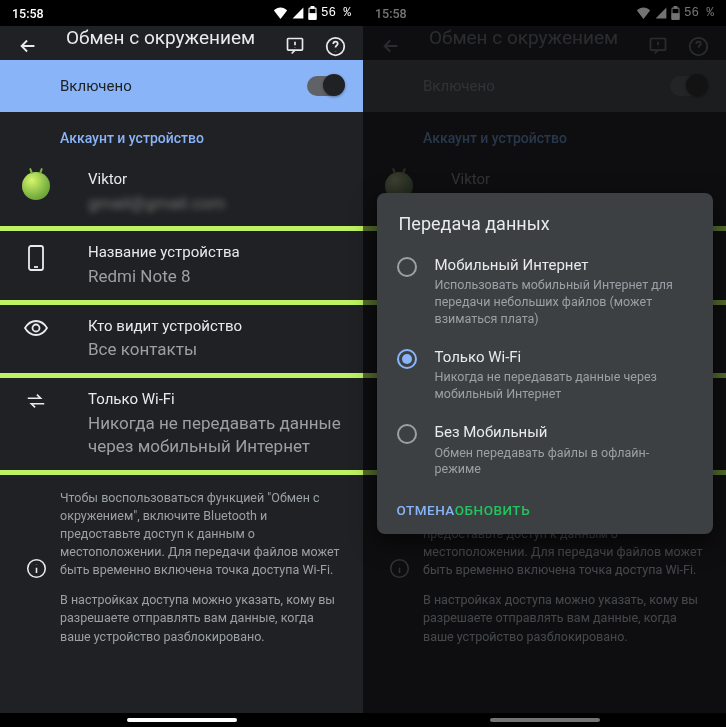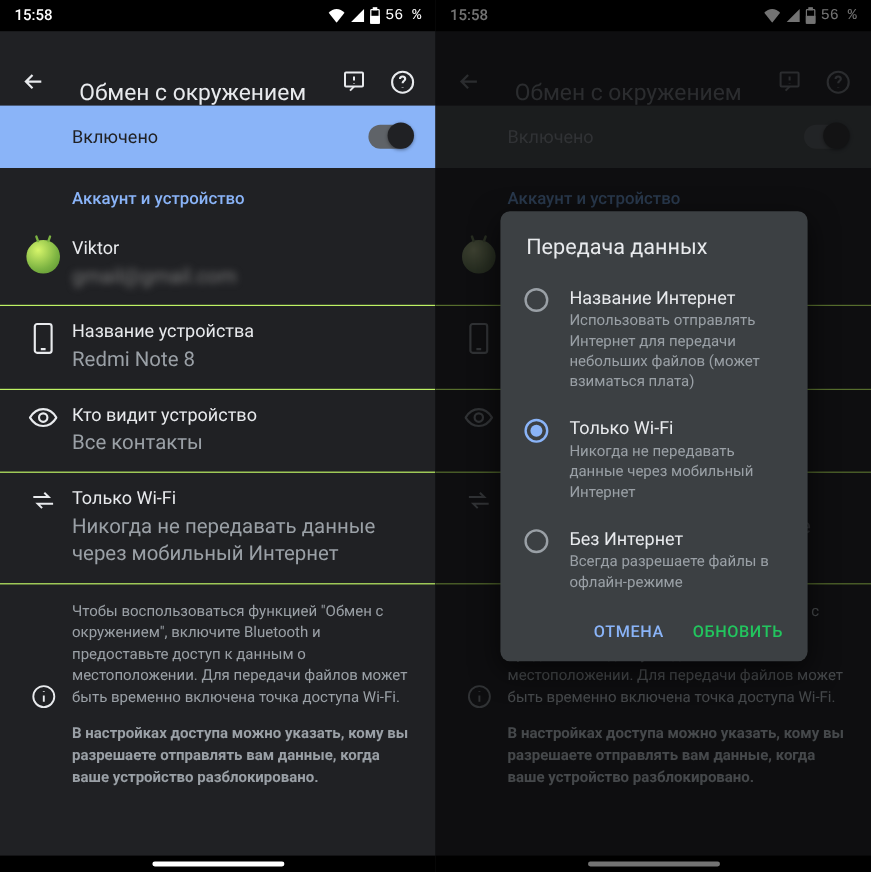--- a/index.html
+++ b/index.html
@@ -1,64 +1,64 @@
 <!DOCTYPE html>
 <html><head>
 <meta charset="utf-8">
 <style>
 * { margin: 0; padding: 0; box-sizing: border-box; }
 body { font-family: Roboto, Arial, sans-serif; background: #000; display: flex; width: 726px; height: 727px; overflow: hidden; }
 .panel { width: 363px; height: 727px; background: #202124; position: relative; display: flex; flex-direction: column; }
 .statusbar { height: 26px; background: #000; color: #fff; display: flex; align-items: center; padding: 0 12px; font-size: 12.5px; font-weight: 500; }
 .status-right { margin-left: auto; display: flex; align-items: center; gap: 4px; font-family: Liberation Mono, monospace; }
 .status-right svg { display: block; }
-.appbar { height: 62px; display: flex; align-items: flex-end; padding: 0 8px; color: #e8eaed; }
+.appbar { height: 34px; display: flex; align-items: flex-start; padding: 0 8px; color: #e8eaed; }
 .appbar .title { font-size: 19px; margin-left: 18px; flex: 1; }
 .iconbtn { width: 40px; height: 40px; display: flex; align-items: center; justify-content: center; }
 .toggle-row { background: #8ab4f8; height: 52px; display: flex; align-items: center; padding: 0 20px 0 60px; color: #202124; font-size: 15px; }
 .switch { margin-left: auto; width: 36px; height: 20px; background: #5f6368; border-radius: 10px; position: relative; }
 .switch .knob { position: absolute; right: -2px; top: -2px; width: 22px; height: 22px; background: #202124; border-radius: 50%; box-shadow: 0 1px 3px rgba(0,0,0,0.4); }
 .content { flex: 1; overflow: hidden; }
 .section-header { color: #8ab4f8; font-size: 14px; font-weight: 500; padding: 18px 24px 12px 60px; }
-.list-item { display: flex; padding: 12px 20px 12px 12px; align-items: flex-start; border-bottom: 1px solid #bef264; }
+.list-item { display: flex; padding: 12px 20px 12px 12px; align-items: flex-start; border-bottom: 5px solid #bef264; gap: 28px; }
 .list-item:last-child { border-bottom: none; }
 .item-icon { width: 48px; display: flex; align-items: center; justify-content: center; margin-top: 2px; color: #e8eaed; }
 .item-body { flex: 1; }
 .item-title { color: #e8eaed; font-size: 15px; line-height: 1.3; margin-bottom: 2px; }
 .item-sub { color: #9aa0a6; font-size: 17px; line-height: 1.35; }
 .item-sub.blurred { filter: blur(3px); color: #777; }
 .info-block { display: flex; padding: 14px 20px 12px 12px; }
 .info-text { color: #9aa0a6; font-size: 12.5px; line-height: 1.45; }
-.info-text p + p { margin-top: 12px; font-weight: bold; }
+.info-text p + p { margin-top: 12px; }
 .avatar { width: 28px; height: 28px; background: radial-gradient(circle at 35% 30%, #d6f56a, #7cb342 60%, #558b2f); border-radius: 50%; position: relative; }
 .avatar::before, .avatar::after { content: ""; position: absolute; top: -4px; width: 2px; height: 6px; background: #7cb342; border-radius: 1px; }
 .avatar::before { left: 8px; transform: rotate(-20deg); }
 .avatar::after { right: 8px; transform: rotate(20deg); }
 .navbar { height: 14px; background: #000; display: flex; align-items: center; justify-content: center; }
 .navbar .pill { width: 110px; height: 4px; background: #fff; border-radius: 2px; }
 
 .dim .appbar, .dim .appbar .title, .dim .iconbtn { color: #5f6368; }
 .dim .toggle-row { background: #3c4043; color: #6c7075; }
 .dim .toggle-row .switch { background: #4d5054; }
 .dim .toggle-row .switch .knob { background: #2a2b2d; }
 .dim .section-header { color: #5a7ca8; }
 .dim .item-title { color: #6c7075; }
 .dim .item-sub { color: #5f6368; }
 .dim .item-icon { color: #6c7075; }
 .scrim { position: absolute; inset: 0; background: rgba(0,0,0,0.55); display: flex; align-items: center; justify-content: center; }
-.dialog { width: 256px; background: #3c4043; border-radius: 8px; padding: 20px 0 8px 0; box-shadow: 0 8px 24px rgba(0,0,0,0.6); }
+.dialog { width: 336px; background: #3c4043; border-radius: 8px; padding: 20px 0 8px 0; box-shadow: 0 8px 24px rgba(0,0,0,0.6); }
 .dialog-title { color: #e8eaed; font-size: 18px; font-weight: 400; padding: 0 22px 12px 22px; }
 .radio-item { display: flex; padding: 10px 22px 10px 20px; }
 .radio { width: 20px; height: 20px; border: 2px solid #9aa0a6; border-radius: 50%; margin-right: 18px; margin-top: 1px; flex: none; position: relative; }
 .radio.selected { border-color: #8ab4f8; }
 .radio.selected::after { content: ""; position: absolute; top: 3px; left: 3px; width: 10px; height: 10px; background: #8ab4f8; border-radius: 50%; }
 .radio-body { flex: 1; }
 .radio-title { color: #e8eaed; font-size: 15px; line-height: 1.3; margin-bottom: 2px; }
 .radio-sub { color: #9aa0a6; font-size: 12.5px; line-height: 1.35; }
-.dialog-actions { display: flex; justify-content: flex-end; gap: 24px; padding: 14px 20px 8px 20px; }
+.dialog-actions { display: flex; justify-content: flex-start; padding: 14px 20px 8px 20px; }
 .dlg-btn { color: #8ab4f8; font-size: 13.5px; font-weight: 500; letter-spacing: 0.5px; }
 .dlg-btn.disabled { color: #22c55e; }
 </style>
 </head>
 <body>
 
 <div class="panel">
 
   <div class="statusbar">
     <span>15:58</span>
@@ -295,39 +295,39 @@
       <span class="pill"></span>
     </div>
 
   <div class="scrim">
     <div class="dialog">
       <div class="dialog-title">Передача данных</div>
 
       <div class="radio-item">
         <span class="radio"></span>
         <span class="radio-body">
-          <div class="radio-title">Название Интернет</div>
-          <div class="radio-sub">Использовать отправлять Интернет для передачи небольших файлов
+          <div class="radio-title">Мобильный Интернет</div>
+          <div class="radio-sub">Использовать мобильный Интернет для передачи небольших файлов
 (может взиматься плата)</div>
         </span>
       </div>
 
       <div class="radio-item">
         <span class="radio selected"></span>
         <span class="radio-body">
           <div class="radio-title">Только Wi-Fi</div>
           <div class="radio-sub">Никогда не передавать данные через мобильный Интернет</div>
         </span>
       </div>
 
       <div class="radio-item">
         <span class="radio"></span>
         <span class="radio-body">
-          <div class="radio-title">Без Интернет</div>
-          <div class="radio-sub">Всегда разрешаете файлы в офлайн-режиме</div>
+          <div class="radio-title">Без Мобильный</div>
+          <div class="radio-sub">Обмен передавать файлы в офлайн-режиме</div>
         </span>
       </div>
 
       <div class="dialog-actions">
         <span class="dlg-btn">ОТМЕНА</span>
         <span class="dlg-btn disabled">ОБНОВИТЬ</span>
       </div>
     </div>
   </div>
 

